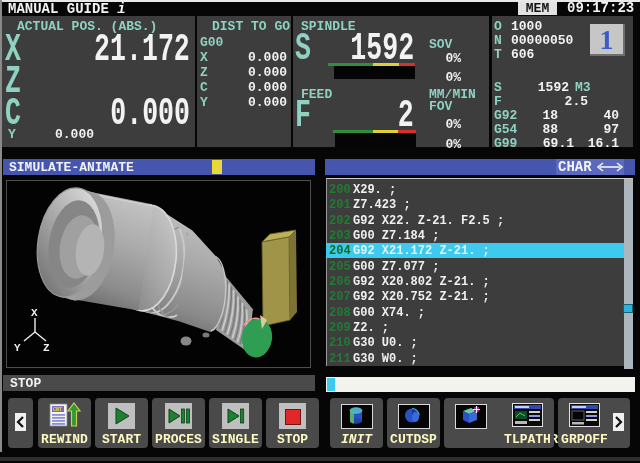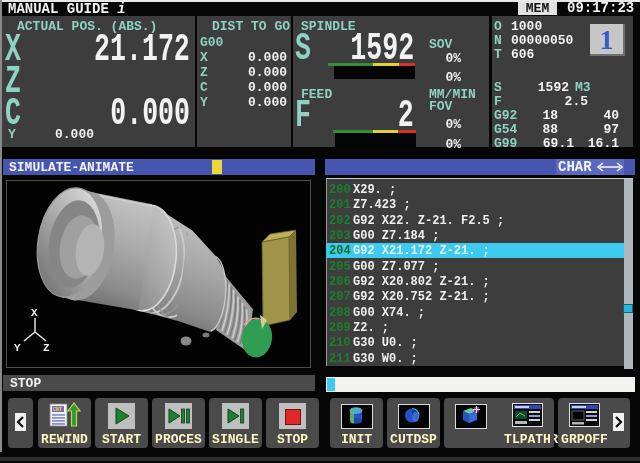--- a/index.html
+++ b/index.html
@@ -287,21 +287,21 @@
      <rect x="18.5" y="6" width="3.2" height="14" fill="#1e8030" stroke="#0c4418" stroke-width="0.8"></rect>
    </svg>
    <div class="lbl">SINGLE</div>
  </div>
  <div class="btn" style="left:266px;width:53px;">
    <div class="plate" style="left:13px;"></div>
    <div class="abs" style="left:19px;top:11px;width:14px;height:14px;background:#e02828;border:1px solid #701414;"></div>
    <div class="lbl">STOP</div>
  </div>
 
- <div class="btn" style="left:330px;width:53px;">
+ <div class="btn" style="left:330px;width:53px;font-style:italic;">
    <div class="dplate" style="left:11px;"></div>
    <svg class="abs" style="left:11px;top:6px;" width="30" height="23" viewBox="0 0 30 23">
      <rect x="9" y="6.5" width="12" height="10.5" fill="#2a52c8"></rect>
      <ellipse cx="15" cy="17" rx="6" ry="2.8" fill="#2444aa"></ellipse>
      <ellipse cx="15" cy="6.5" rx="6" ry="2.8" fill="#49b0c8"></ellipse>
      <path d="M9,6.5 L9,17 A 6 2.8 0 0 0 13,19.6 L13,9" fill="#58b060"></path>
      <ellipse cx="15" cy="6.5" rx="6" ry="2.8" fill="none" stroke="#70c8d8" stroke-width="0.7"></ellipse>
    </svg>
    <div class="lbl">INIT</div>
  </div>

